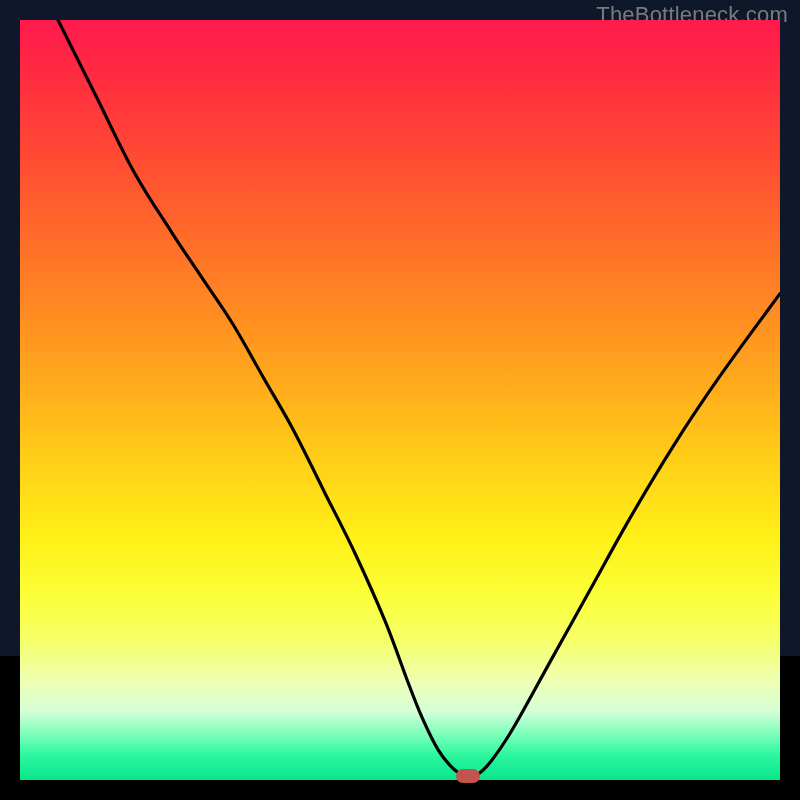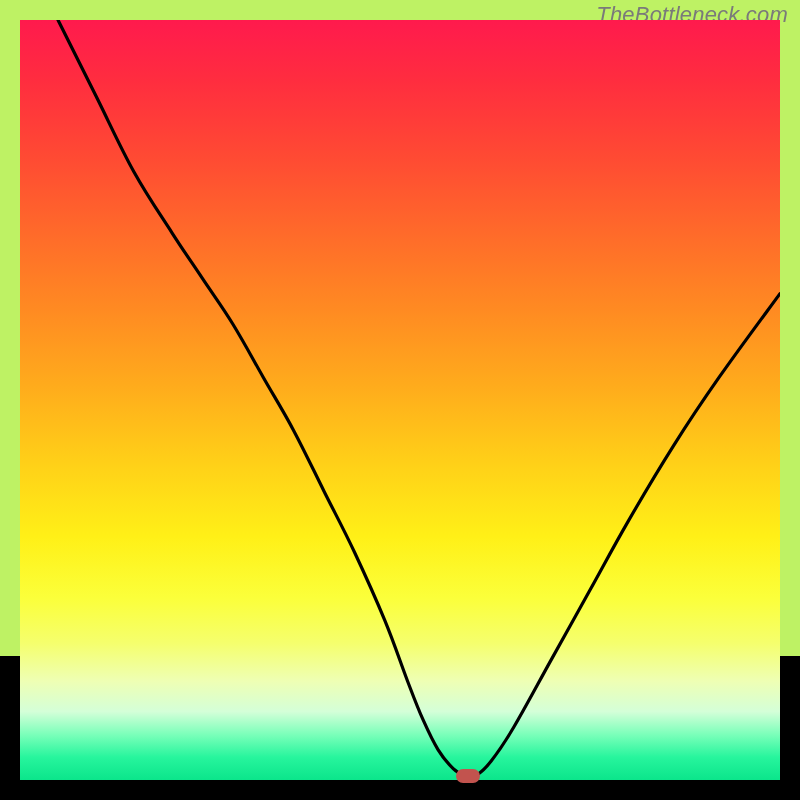--- a/index.html
+++ b/index.html
@@ -7,22 +7,21 @@
     padding: 0;
     width: 800px;
     height: 800px;
     background: #000;
     font-family: Arial, Helvetica, sans-serif;
   }
   .frame {
     position: relative;
     width: 800px;
     height: 656px;
-    background: #bef264;
-    font-style: italic;
+    background: #0f172a;
   }
   .plot {
     position: absolute;
     left: 20px;
     top: 20px;
     width: 760px;
     height: 760px;
     background: linear-gradient(to bottom,
       #ff1a4d 0%,
       #ff2d3f 8%,

